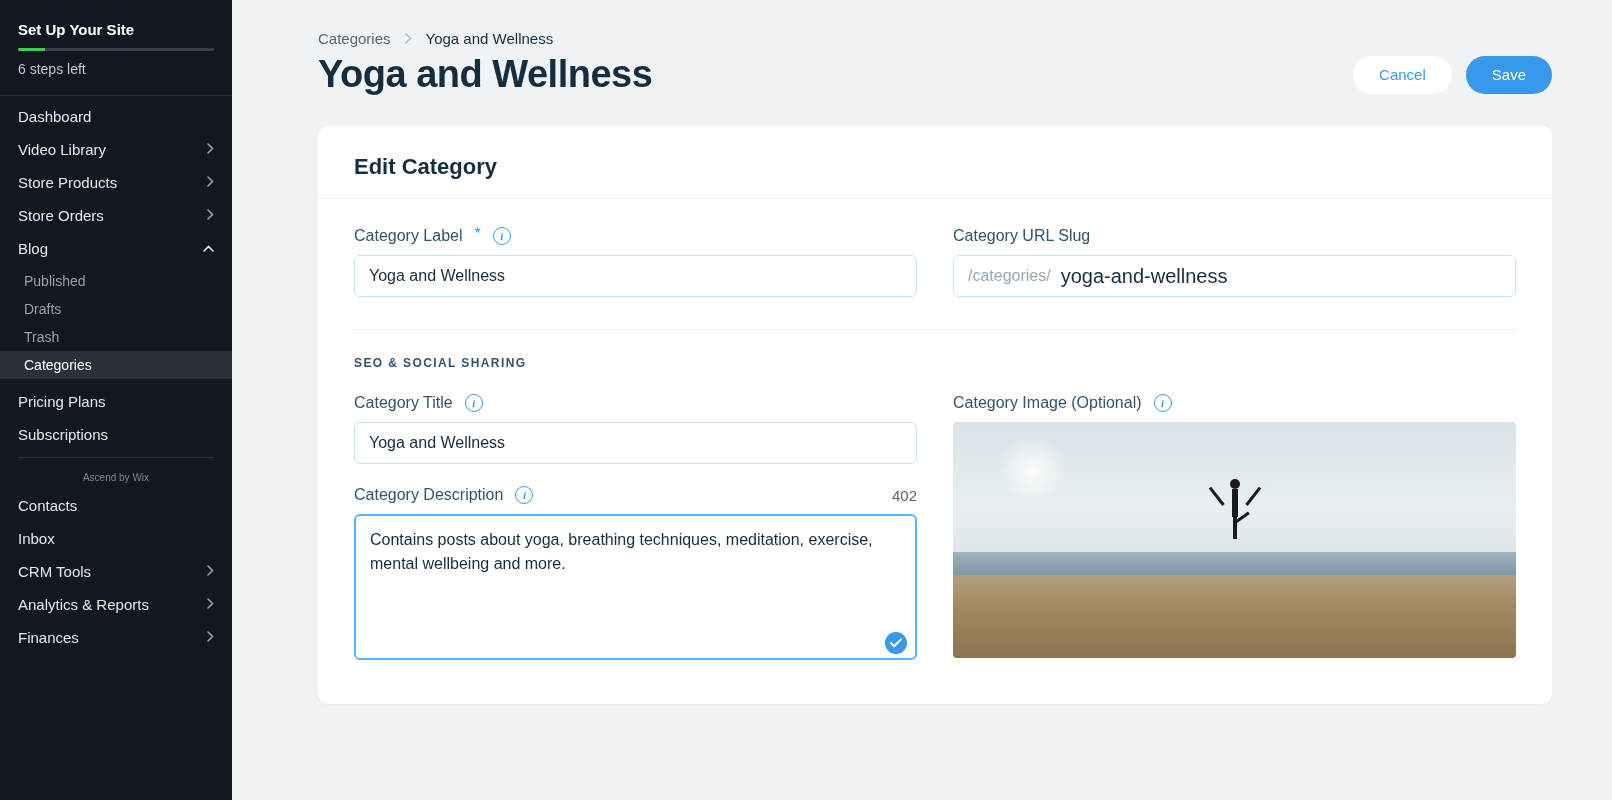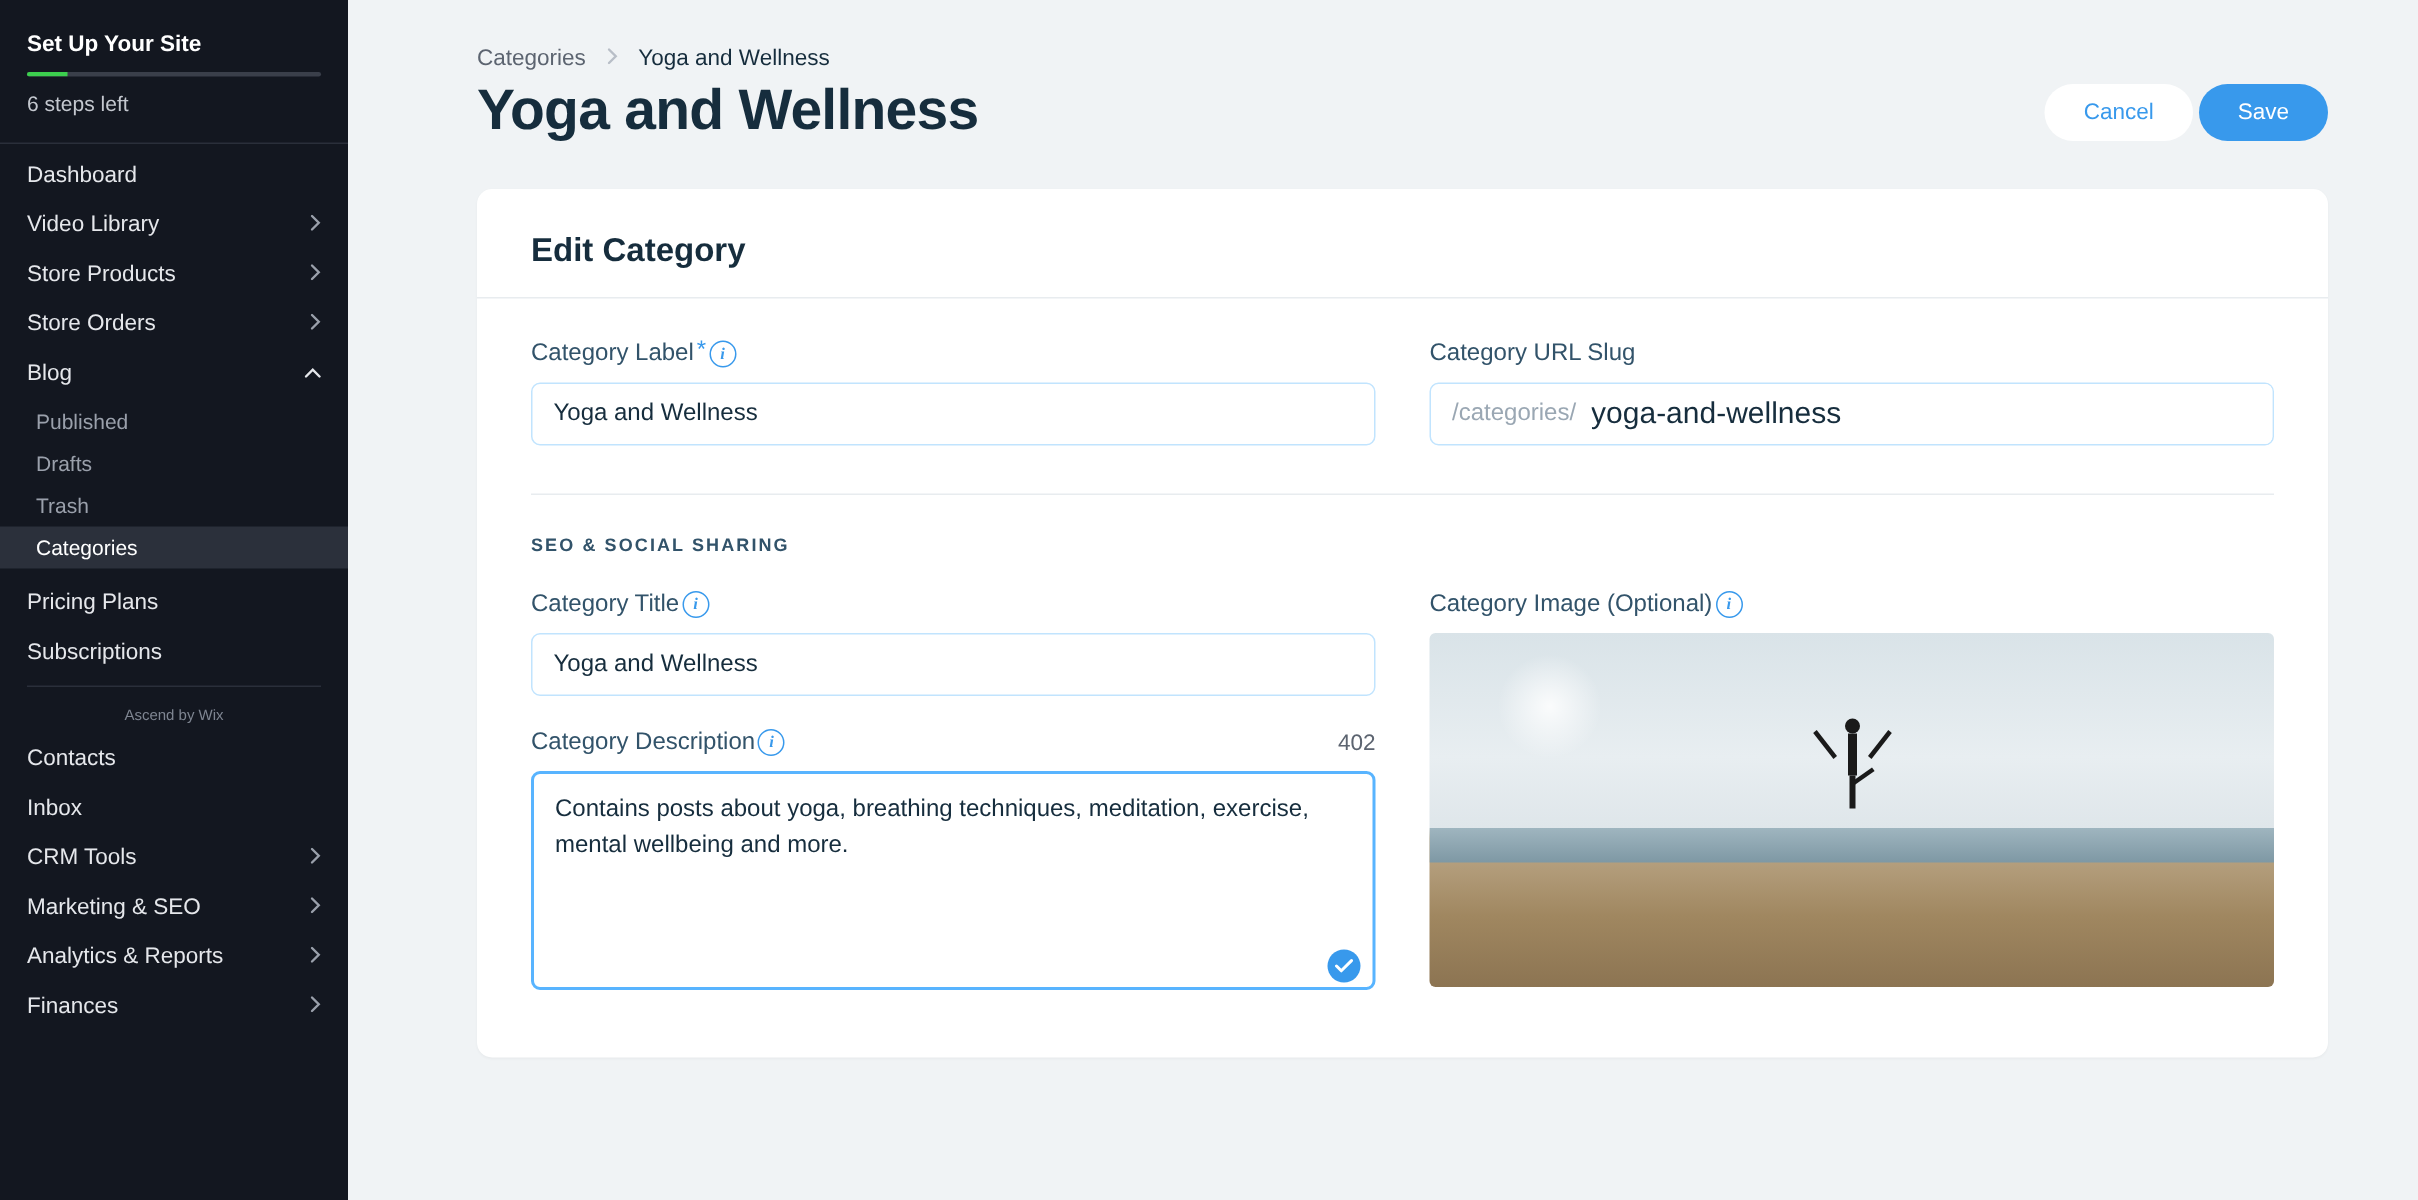--- a/index.html
+++ b/index.html
@@ -27,34 +27,34 @@
 
   
   .main { flex: 1; padding: 30px 60px 0 86px; overflow: auto; }
   .breadcrumb { display:flex; align-items:center; gap: 14px; font-size: 15px; color: #5c6470; margin-bottom: 6px; }
   .breadcrumb .crumb-link { color: #5c6470; cursor:pointer; }
   .breadcrumb .crumb-current { color: #162d3d; font-weight: 500; }
   .breadcrumb .bc-chev { color:#b8bec7; }
 
   .header-row { display:flex; align-items:center; justify-content: space-between; margin-bottom: 30px; }
   h1.page-title { font-size: 38px; font-weight: 700; color: #162d3d; letter-spacing:-0.5px; }
-  .actions { display:flex; gap: 4px; }
+  .actions { display:flex; gap: 14px; }
   .btn { height: 38px; padding: 0 26px; border-radius: 20px; font-size: 15px; font-weight: 500; cursor:pointer; border:none; display:flex; align-items:center; }
   .btn-cancel { background:#fff; color:#3899ec; }
   .btn-save { background:#3899ec; color:#fff; }
 
   
   .card { background:#fff; border-radius: 10px; padding: 28px 36px 40px; box-shadow: 0 1px 2px rgba(0,0,0,0.04); }
   .card-title { font-size: 22px; font-weight: 600; color:#162d3d; margin-bottom: 18px; }
   .card-hr { height:1px; background:#e8ecef; margin: 0 -36px 28px; }
 
   .row { display:flex; gap: 36px; }
   .col { flex:1; min-width:0; }
 
-  .field-label { font-size: 16px; color:#32536a; margin-bottom: 10px; display:flex; align-items:center; gap:2px; }
+  .field-label { font-size: 16px; color:#32536a; margin-bottom: 10px; display:flex; align-items:center; gap:12px; }
   .asterisk { color:#3899ec; font-size: 16px; position:relative; top:-2px; }
   .info-icon { width:18px; height:18px; border:1.5px solid #3899ec; border-radius:50%; display:inline-flex; align-items:center; justify-content:center; font-size:11px; color:#3899ec; font-weight:600; font-style: italic; font-family: Georgia, serif; }
 
   .text-input { width: 100%; height: 42px; border:1px solid #c1e4fe; border-radius:6px; padding: 0 14px; font-size:16px; color:#162d3d; background:#fff; }
 
   .slug-wrap { display:flex; align-items:center; width:100%; height:42px; border:1px solid #c1e4fe; border-radius:6px; background:#fff; overflow:hidden; }
   .slug-prefix { padding: 0 10px 0 14px; color:#9aa7b3; font-size:16px; }
   .slug-input { flex:1; border:none; height:100%; font-size:20px; color:#162d3d; padding-right:14px; }
 
   .section-hr { height:1px; background:#e8ecef; margin: 32px 0 26px; }
@@ -149,26 +149,20 @@
   <div class="side-item">
     <span>Inbox</span>
   </div>
   <div class="side-item">
     <span>CRM Tools</span>
     <span class="chev"><svg width="7" height="11" viewBox="0 0 7 11">
           <path d="M1 1l4.5 4.5L1 10" stroke="#9aa0ab" stroke-width="1.6" fill="none" stroke-linecap="round"></path>
         </svg></span>
   </div>
   <div class="side-item">
-    <span>Marketing &amp; SEO</span>
-    <span class="chev"><svg width="7" height="11" viewBox="0 0 7 11">
-          <path d="M1 1l4.5 4.5L1 10" stroke="#9aa0ab" stroke-width="1.6" fill="none" stroke-linecap="round"></path>
-        </svg></span>
-  </div>
-  <div class="side-item">
     <span>Analytics &amp; Reports</span>
     <span class="chev"><svg width="7" height="11" viewBox="0 0 7 11">
           <path d="M1 1l4.5 4.5L1 10" stroke="#9aa0ab" stroke-width="1.6" fill="none" stroke-linecap="round"></path>
         </svg></span>
   </div>
   <div class="side-item">
     <span>Finances</span>
     <span class="chev"><svg width="7" height="11" viewBox="0 0 7 11">
           <path d="M1 1l4.5 4.5L1 10" stroke="#9aa0ab" stroke-width="1.6" fill="none" stroke-linecap="round"></path>
         </svg></span>

